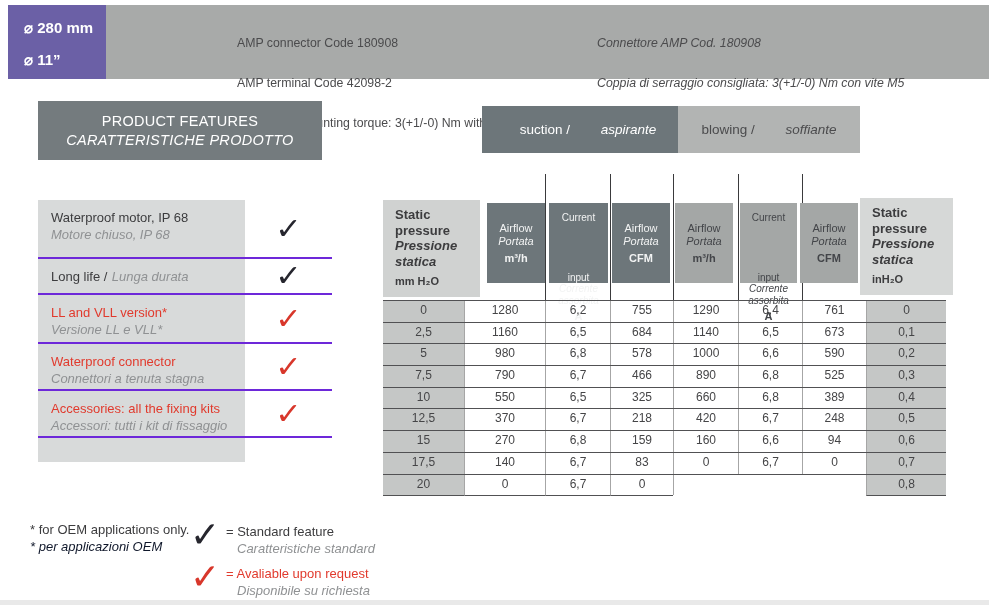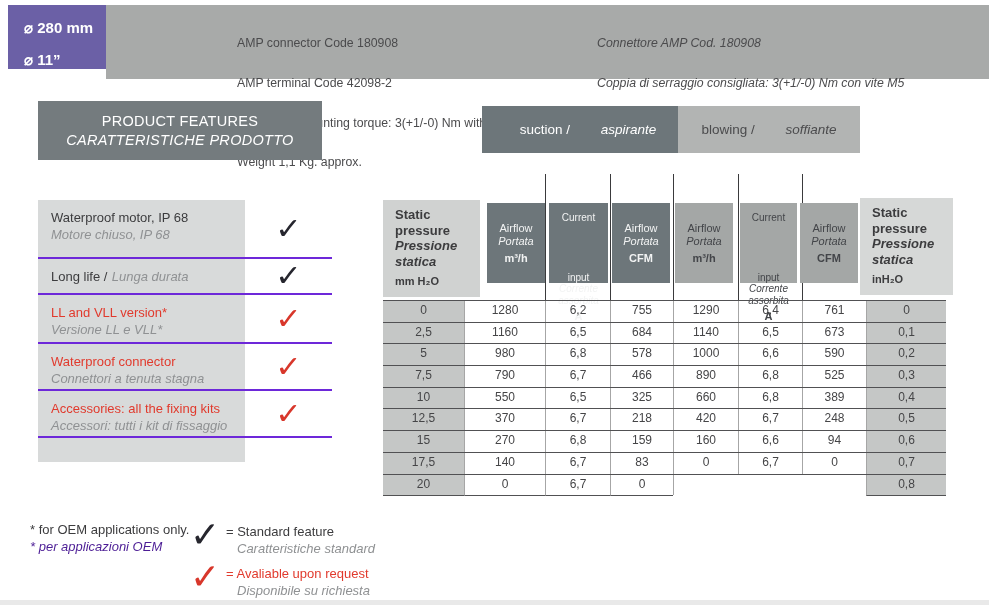--- a/index.html
+++ b/index.html
@@ -1,21 +1,21 @@
 <!DOCTYPE html>
 <html><head>
 <meta charset="utf-8">
 <style>
   html,body{margin:0;padding:0;}
   body{font-family:"Liberation Sans",sans-serif;background:#ffffff;}
   .page{position:relative;width:989px;height:605px;background:#ffffff;overflow:hidden;}
 
   
   .top-bar{position:absolute;left:106px;top:5px;width:883px;height:74px;background:#a8aaa9;}
-  .badge{position:absolute;left:8px;top:5px;width:98px;height:64px;background:#6b60a6;color:#ffffff;}
+  .badge{position:absolute;left:8px;top:5px;width:98px;height:74px;background:#6b60a6;color:#ffffff;}
   .badge .b1{position:absolute;left:16px;top:14px;font-size:15px;font-weight:bold;}
   .badge .b2{position:absolute;left:16px;top:46px;font-size:15px;font-weight:bold;}
   .tb-col{position:absolute;top:6px;font-size:12.3px;line-height:13.2px;color:#4b4b4d;white-space:pre;}
   .tb-en{left:131px;}
   .tb-it{left:491px;font-style:italic;}
 
   
   .features-title{position:absolute;left:38px;top:101px;width:284px;height:59px;background:#747b7e;color:#ffffff;
     display:flex;flex-direction:column;align-items:center;justify-content:center;line-height:19px;font-size:14.5px;letter-spacing:.3px;}
   .features-title .t2{font-style:italic;}
@@ -61,21 +61,21 @@
   .tcell{height:18.7px;text-align:center;font-size:12px;color:#454547;padding-top:2px;}
   .tcell + .tcell{border-left:1px solid #a6a6a6;}
   .tcell.gray{background:#c5c7c6;}
   .trow:last-child .tcell{border-bottom:1px solid #515153;}
   .trow:last-child .tcell.blank{border-bottom:none;border-left:none;}
   .trow:last-child .tcell.blank.keepleft{border-left:1px solid #a6a6a6;}
 
   
   .oem{position:absolute;left:30px;top:521px;}
   .oem .l1{font-size:13px;color:#3c3c3e;line-height:17px;}
-  .oem .l2{font-size:13px;color:#4c1d95;font-style:italic;line-height:17px;}
+  .oem .l2{font-size:13px;color:#0f172a;font-style:italic;line-height:17px;}
   .leg-check{position:absolute;font-size:36px;line-height:36px;}
   .leg-check.black{left:190px;top:517px;color:#26262e;}
   .leg-check.redc{left:190px;top:559px;color:#d8372b;}
   .leg-text{position:absolute;left:226px;}
   .leg-text.t1{top:523px;}
   .leg-text.t2{top:565px;}
   .leg-text .a{font-size:13px;color:#3c3c3e;line-height:17px;}
   .leg-text .a.redt{color:#e13a2d;}
   .leg-text .b{font-size:13px;color:#8f9193;font-style:italic;line-height:17px;padding-left:11px;}
 
@@ -84,21 +84,20 @@
 </head>
 <body>
 
 <div class="page">
 
   <div class="top-bar">
     <div class="tb-col tb-en">
       <div>AMP connector Code 180908</div>
       <div>AMP terminal Code 42098-2</div>
       <div>Suggested mounting torque: 3(+1/-0) Nm with screw M5</div>
-      <div>Weight 1,1 Kg. approx.</div>
     </div>
     <div class="tb-col tb-it">
       <div>Connettore AMP Cod. 180908</div>
       <div>Coppia di serraggio consigliata: 3(+1/-0) Nm con vite M5</div>
       <div>Peso 1,1 Kg. circa</div>
     </div>
   </div>
 
   <div class="badge">
     <div class="b1">⌀ 280 mm</div>

